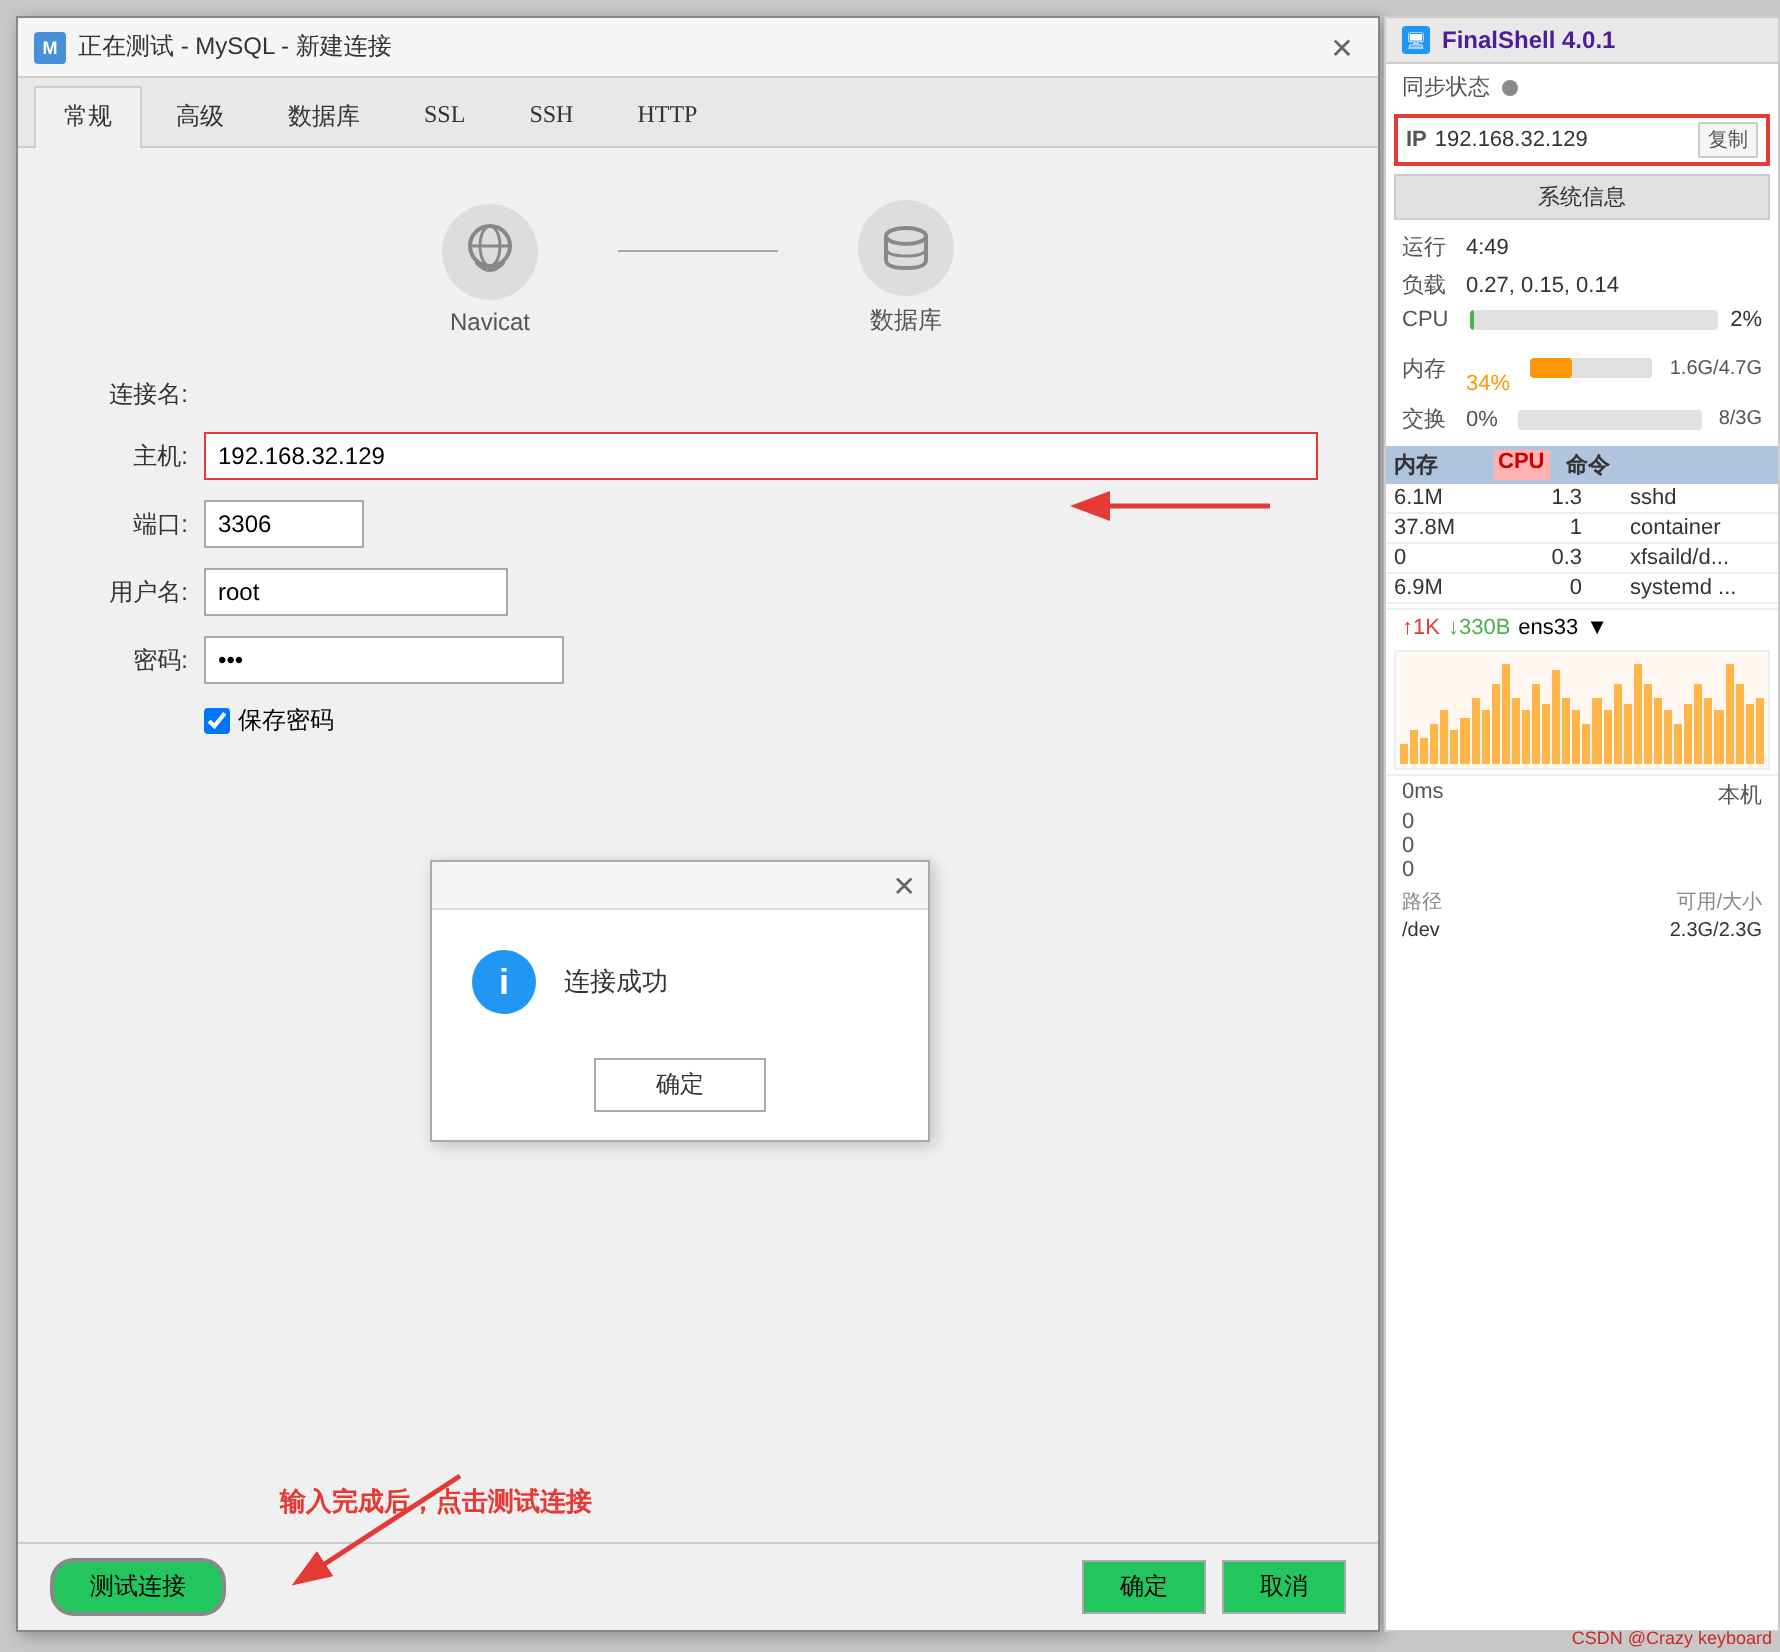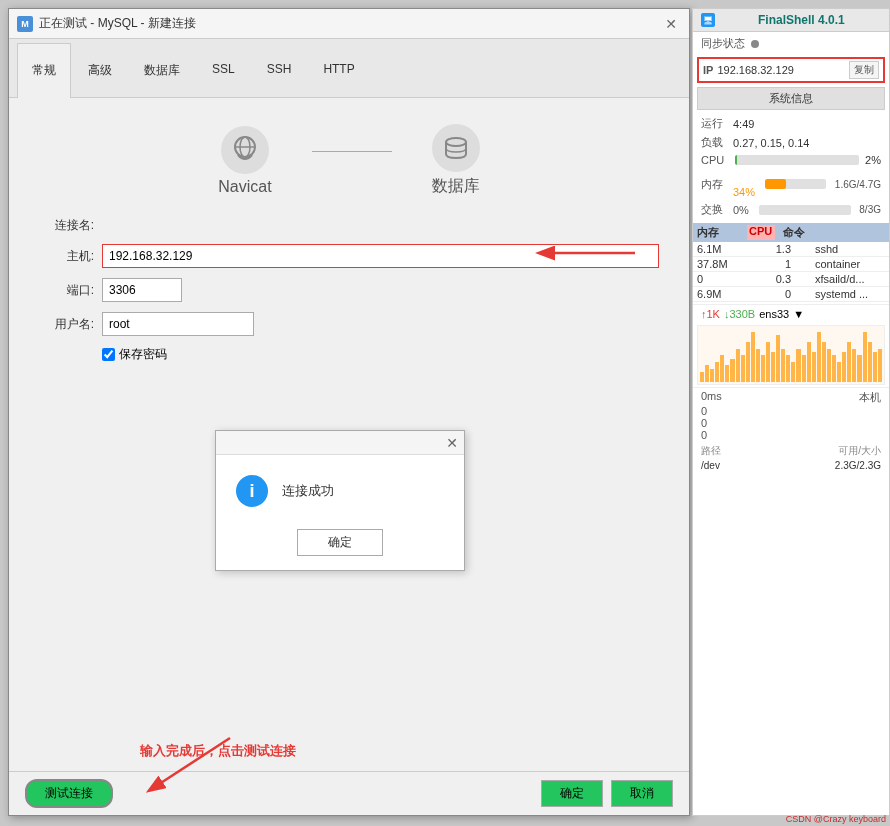--- a/index.html
+++ b/index.html
@@ -73,28 +73,29 @@
     
     .tab-bar {
       display: flex;
       background: #e8e8e8;
       border-bottom: 1px solid #ccc;
       padding: 0 8px;
       padding-top: 4px;
     }
 
     .tab {
-      padding: 18px 14px;
+      padding: 6px 14px;
       font-size: 12px;
       cursor: pointer;
       border: 1px solid transparent;
       border-bottom: none;
       margin-right: 2px;
       background: transparent;
       color: #333;
+      font-family: Liberation Serif, serif;
     }
 
     .tab.active {
       background: #f0f0f0;
       border-color: #ccc;
       border-bottom-color: #f0f0f0;
       margin-bottom: -1px;
       z-index: 1;
     }
 
@@ -125,21 +126,21 @@
       height: 48px;
       border-radius: 50%;
       background: #d8d8d8;
       display: flex;
       align-items: center;
       justify-content: center;
       font-size: 22px;
     }
 
     .icon-label {
-      font-size: 16px;
+      font-size: 12px;
       color: #555;
     }
 
     .connector-line {
       flex: 1;
       height: 1px;
       background: #aaa;
       max-width: 80px;
       margin-top: -18px;
     }
@@ -316,22 +317,21 @@
       display: flex;
       align-items: center;
       justify-content: center;
       color: white;
       font-size: 8px;
     }
 
     .rp-title {
       font-size: 12px;
       font-weight: bold;
-      color: #0f766e;
-      margin-left: 37px;
+      color: #4c1d95;
     }
 
     .rp-sync {
       display: flex;
       align-items: center;
       padding: 4px 8px;
       font-size: 11px;
       color: #555;
       gap: 6px;
     }
@@ -597,20 +597,24 @@
     <div class="form-row">
       <span class="form-label">端口:</span>
       <input class="form-input" type="text" value="3306" style="width: 80px; flex: 0 0 auto;">
     </div>
 
     <div class="form-row">
       <span class="form-label">用户名:</span>
       <input class="form-input" type="text" value="root" style="width: 152px; flex: 0 0 auto;">
     </div>
 
+    <div class="form-row">
+      <span class="form-label">密码:</span>
+      <input class="form-input" type="password" value="abc" style="width: 180px; flex: 0 0 auto;">
+    </div>
 
     <div class="checkbox-row">
       <input type="checkbox" checked="" style="">
       <span>保存密码</span>
     </div>
   </div>
 
   <div class="dialog-bottom">
     <button class="btn btn-test">测试连接</button>
     <div class="btn-spacer"></div>

